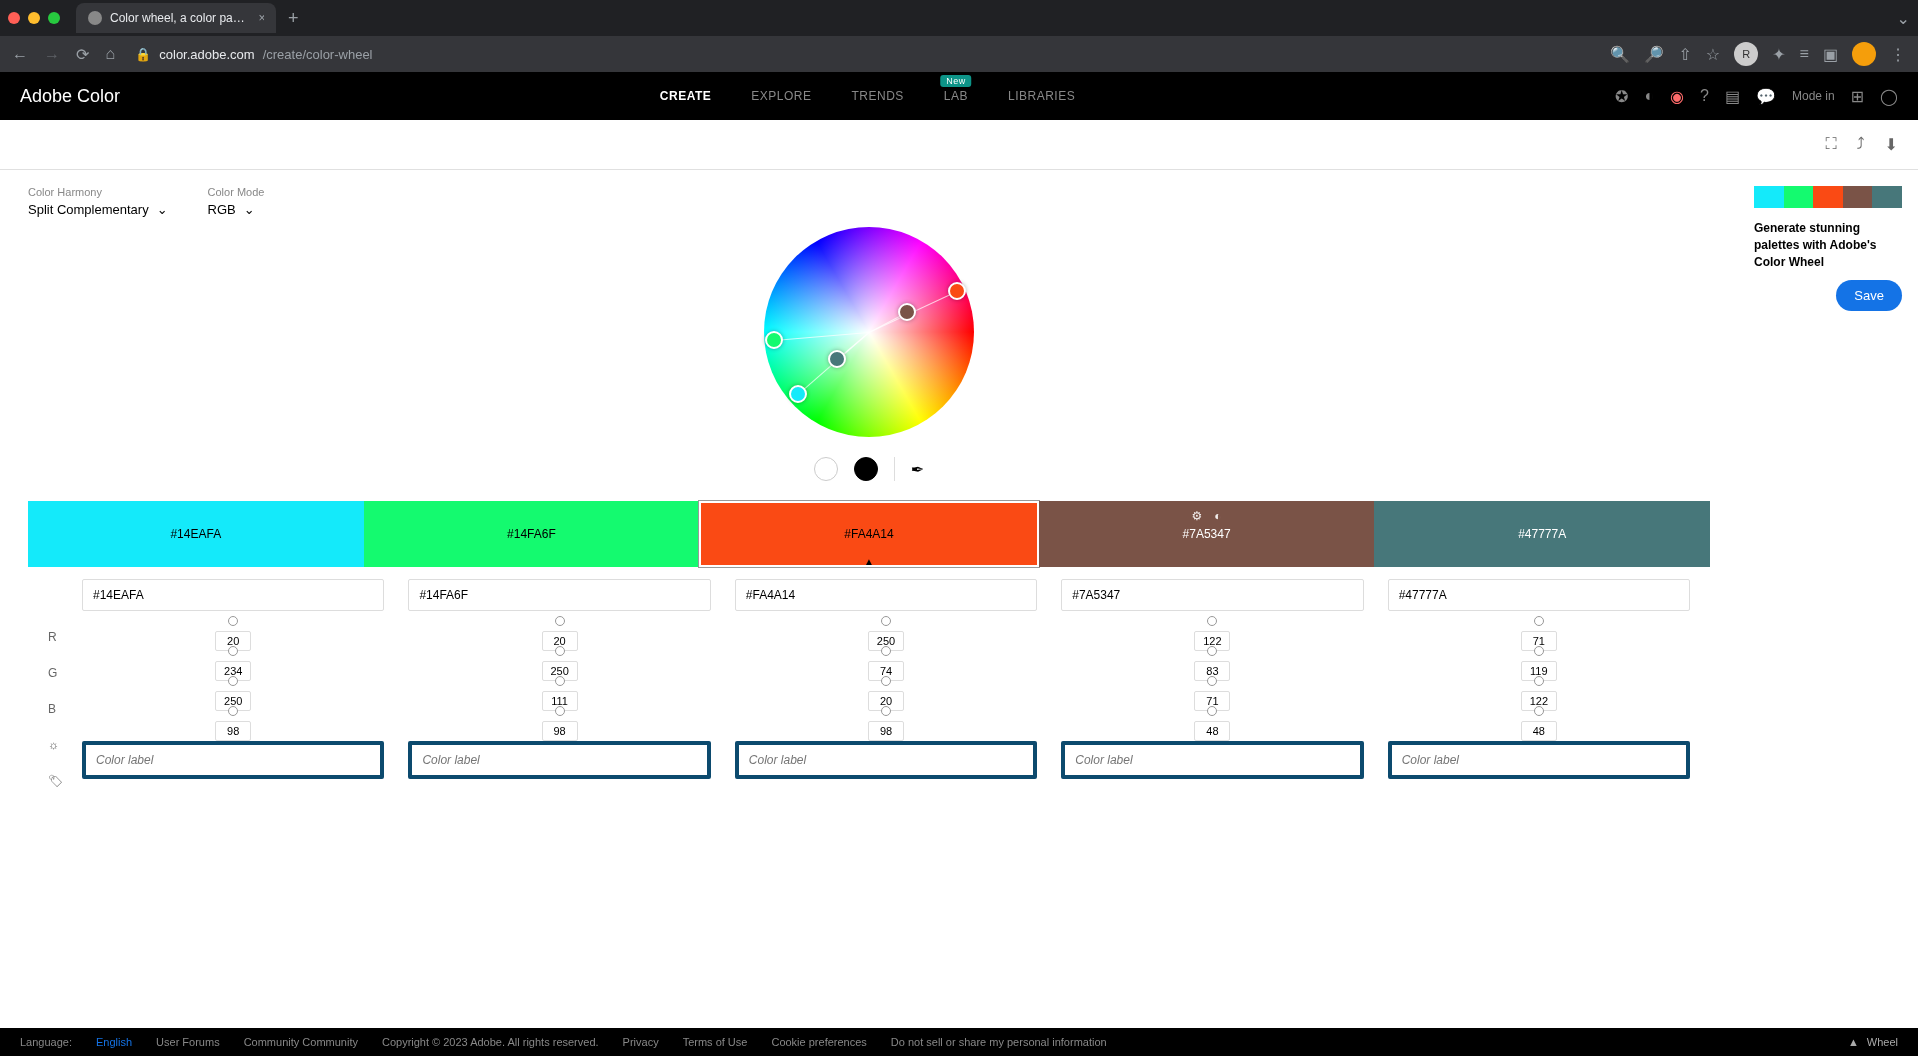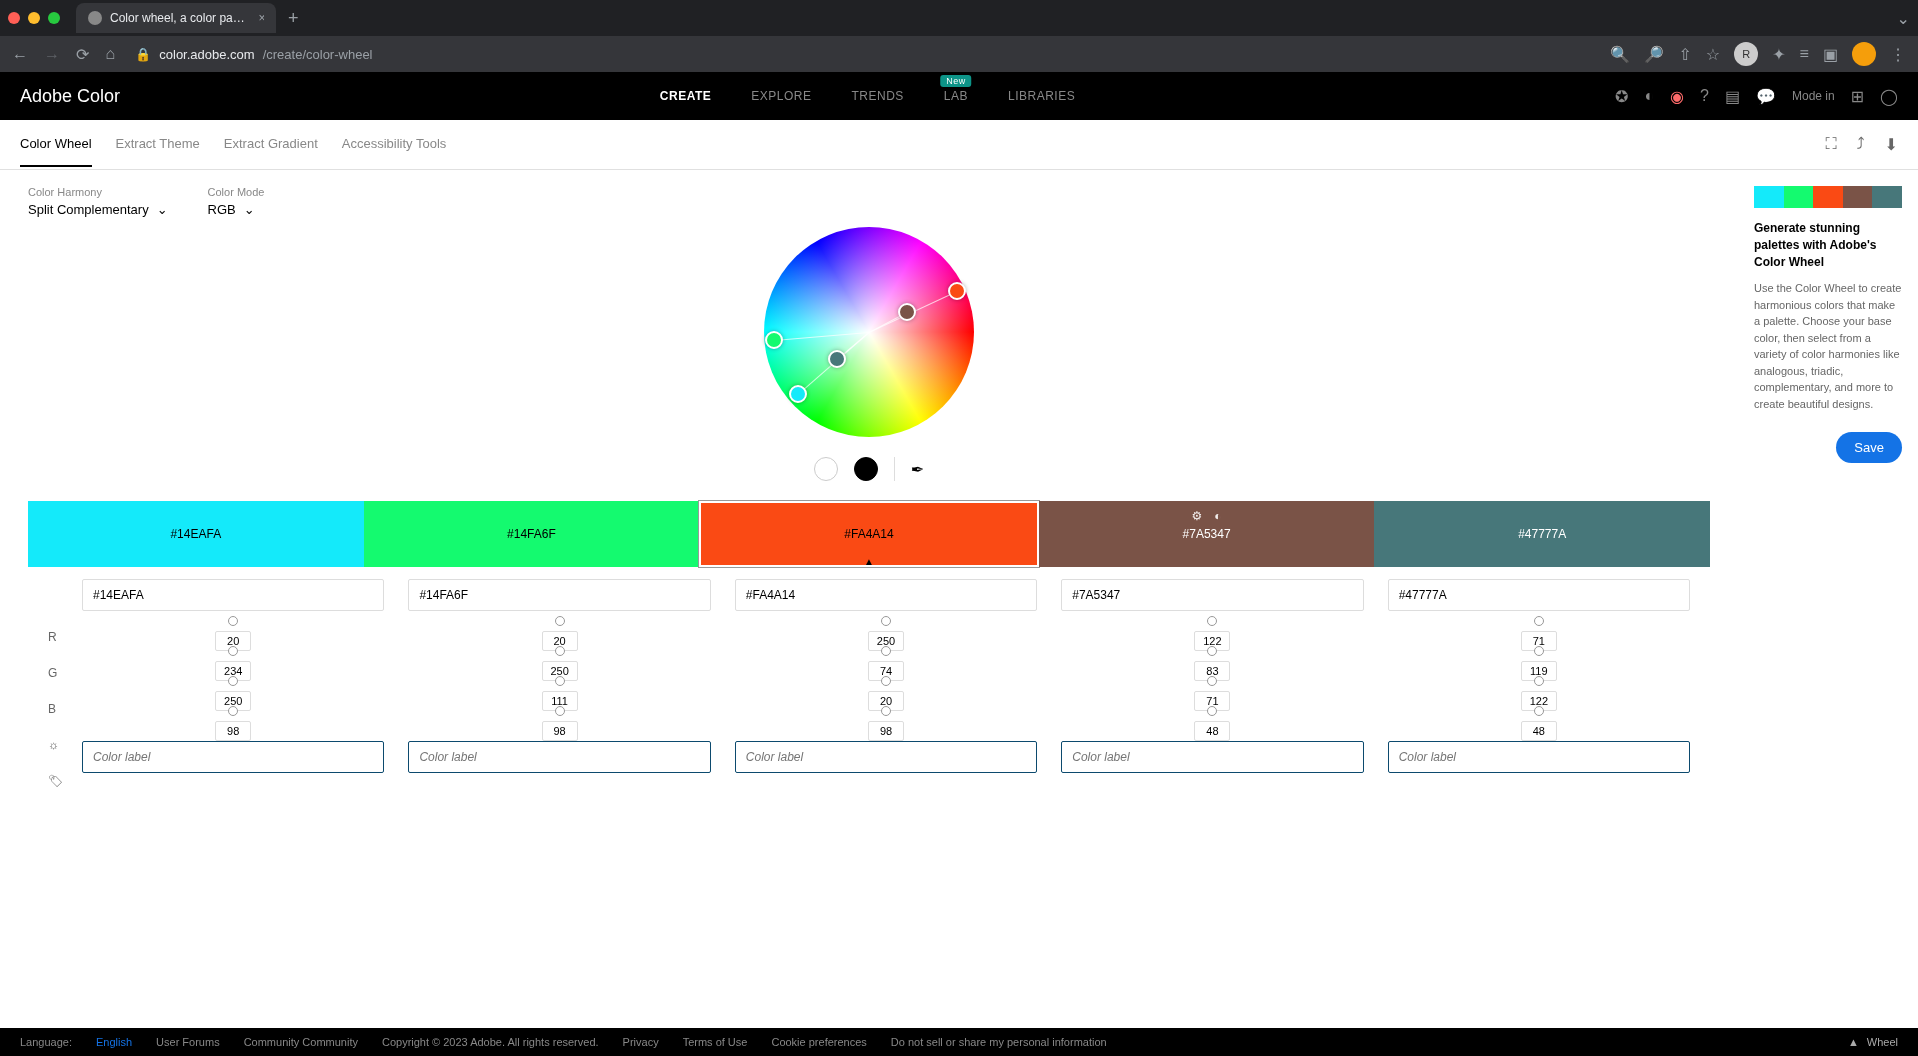--- a/index.html
+++ b/index.html
@@ -78,21 +78,21 @@
 
 .slider-grid { display: flex; gap: 10px; padding: 12px 20px; }
 .row-labels { width: 24px; display: flex; flex-direction: column; gap: 16px; padding-top: 48px; font-size: 12px; color: #666; }
 .row-labels div { height: 20px; display: flex; align-items: center; }
 .slider-col { flex: 1; display: flex; flex-direction: column; gap: 10px; }
 .hex-input { border: 1px solid #ddd; padding: 8px 10px; font-size: 12px; border-radius: 2px; }
 .slider-row { display: flex; gap: 10px; align-items: center; height: 20px; flex-direction: column; }
 .slider-track { flex: 1; height: 6px; border-radius: 3px; position: relative; }
 .slider-thumb { position: absolute; top: 50%; width: 10px; height: 10px; border: 1.5px solid #999; background: #fff; border-radius: 50%; transform: translate(-50%, -50%); }
 .slider-val { width: 36px; border: 1px solid #ddd; font-size: 11px; text-align: center; padding: 3px 0; border-radius: 2px; }
-.label-input { border: 1px solid #0c4a6e; padding: 8px 10px; font-size: 12px; border-radius: 2px; color: #999; font-style: italic; }
+.label-input { border: 4px solid #0c4a6e; padding: 8px 10px; font-size: 12px; border-radius: 2px; color: #999; font-style: italic; }
 
 
 .right-panel { width: 180px; padding: 16px; border-left: none; }
 .mini-palette { display: flex; height: 22px; margin-bottom: 12px; }
 .mini-swatch { flex: 1; }
 .panel-title { font-size: 12px; font-weight: 600; margin-bottom: 10px; line-height: 1.4; }
 .panel-desc { font-size: 11px; color: #666; line-height: 1.5; margin-bottom: 20px; }
 .save-btn { background: #1473e6; color: #fff; border: none; padding: 8px 18px; border-radius: 16px; font-size: 13px; float: right; cursor: pointer; }
 
 
@@ -164,26 +164,20 @@
     <span>?</span>
     <span>▤</span>
     <span>💬</span>
     <span class="signin">Mode in</span>
     <span>⊞</span>
     <span>◯</span>
   </div>
 </div>
 
 <div class="sub-nav">
-  <div class="sub-tabs">
-    <div class="sub-tab active">Color Wheel</div>
-    <div class="sub-tab">Extract Theme</div>
-    <div class="sub-tab">Extract Gradient</div>
-    <div class="sub-tab">Accessibility Tools</div>
-  </div>
   <div class="sub-actions">
     <span>⛶</span>
     <span>⤴</span>
     <span>⬇</span>
   </div>
 </div>
 
 <div class="main-area">
   <div class="canvas-area">
     <div class="controls-row">
@@ -402,21 +396,20 @@
 
   <div class="right-panel">
     <div class="mini-palette" id="mini-palette">
         <div class="mini-swatch" style="background: rgb(20, 234, 250);"></div>
         <div class="mini-swatch" style="background: rgb(20, 250, 111);"></div>
         <div class="mini-swatch" style="background: rgb(250, 74, 20);"></div>
         <div class="mini-swatch" style="background: rgb(122, 83, 71);"></div>
         <div class="mini-swatch" style="background: rgb(71, 119, 122);"></div>
       </div>
     <div class="panel-title">Generate stunning palettes with Adobe's Color Wheel</div>
-    <div class="panel-desc">Use the Color Wheel to create harmonious colors that make a palette. Choose your base color, then select from a variety of color harmonies like analogous, triadic, complementary, and more to create beautiful designs.</div>
     <button class="save-btn">Save</button>
   </div>
 </div>
 
 <div class="footer">
   <span>Language:</span>
   <span class="lang-val">English</span>
   <a>User Forums</a>
   <a>Community Community</a>
   <a>Copyright © 2023 Adobe. All rights reserved.</a>

